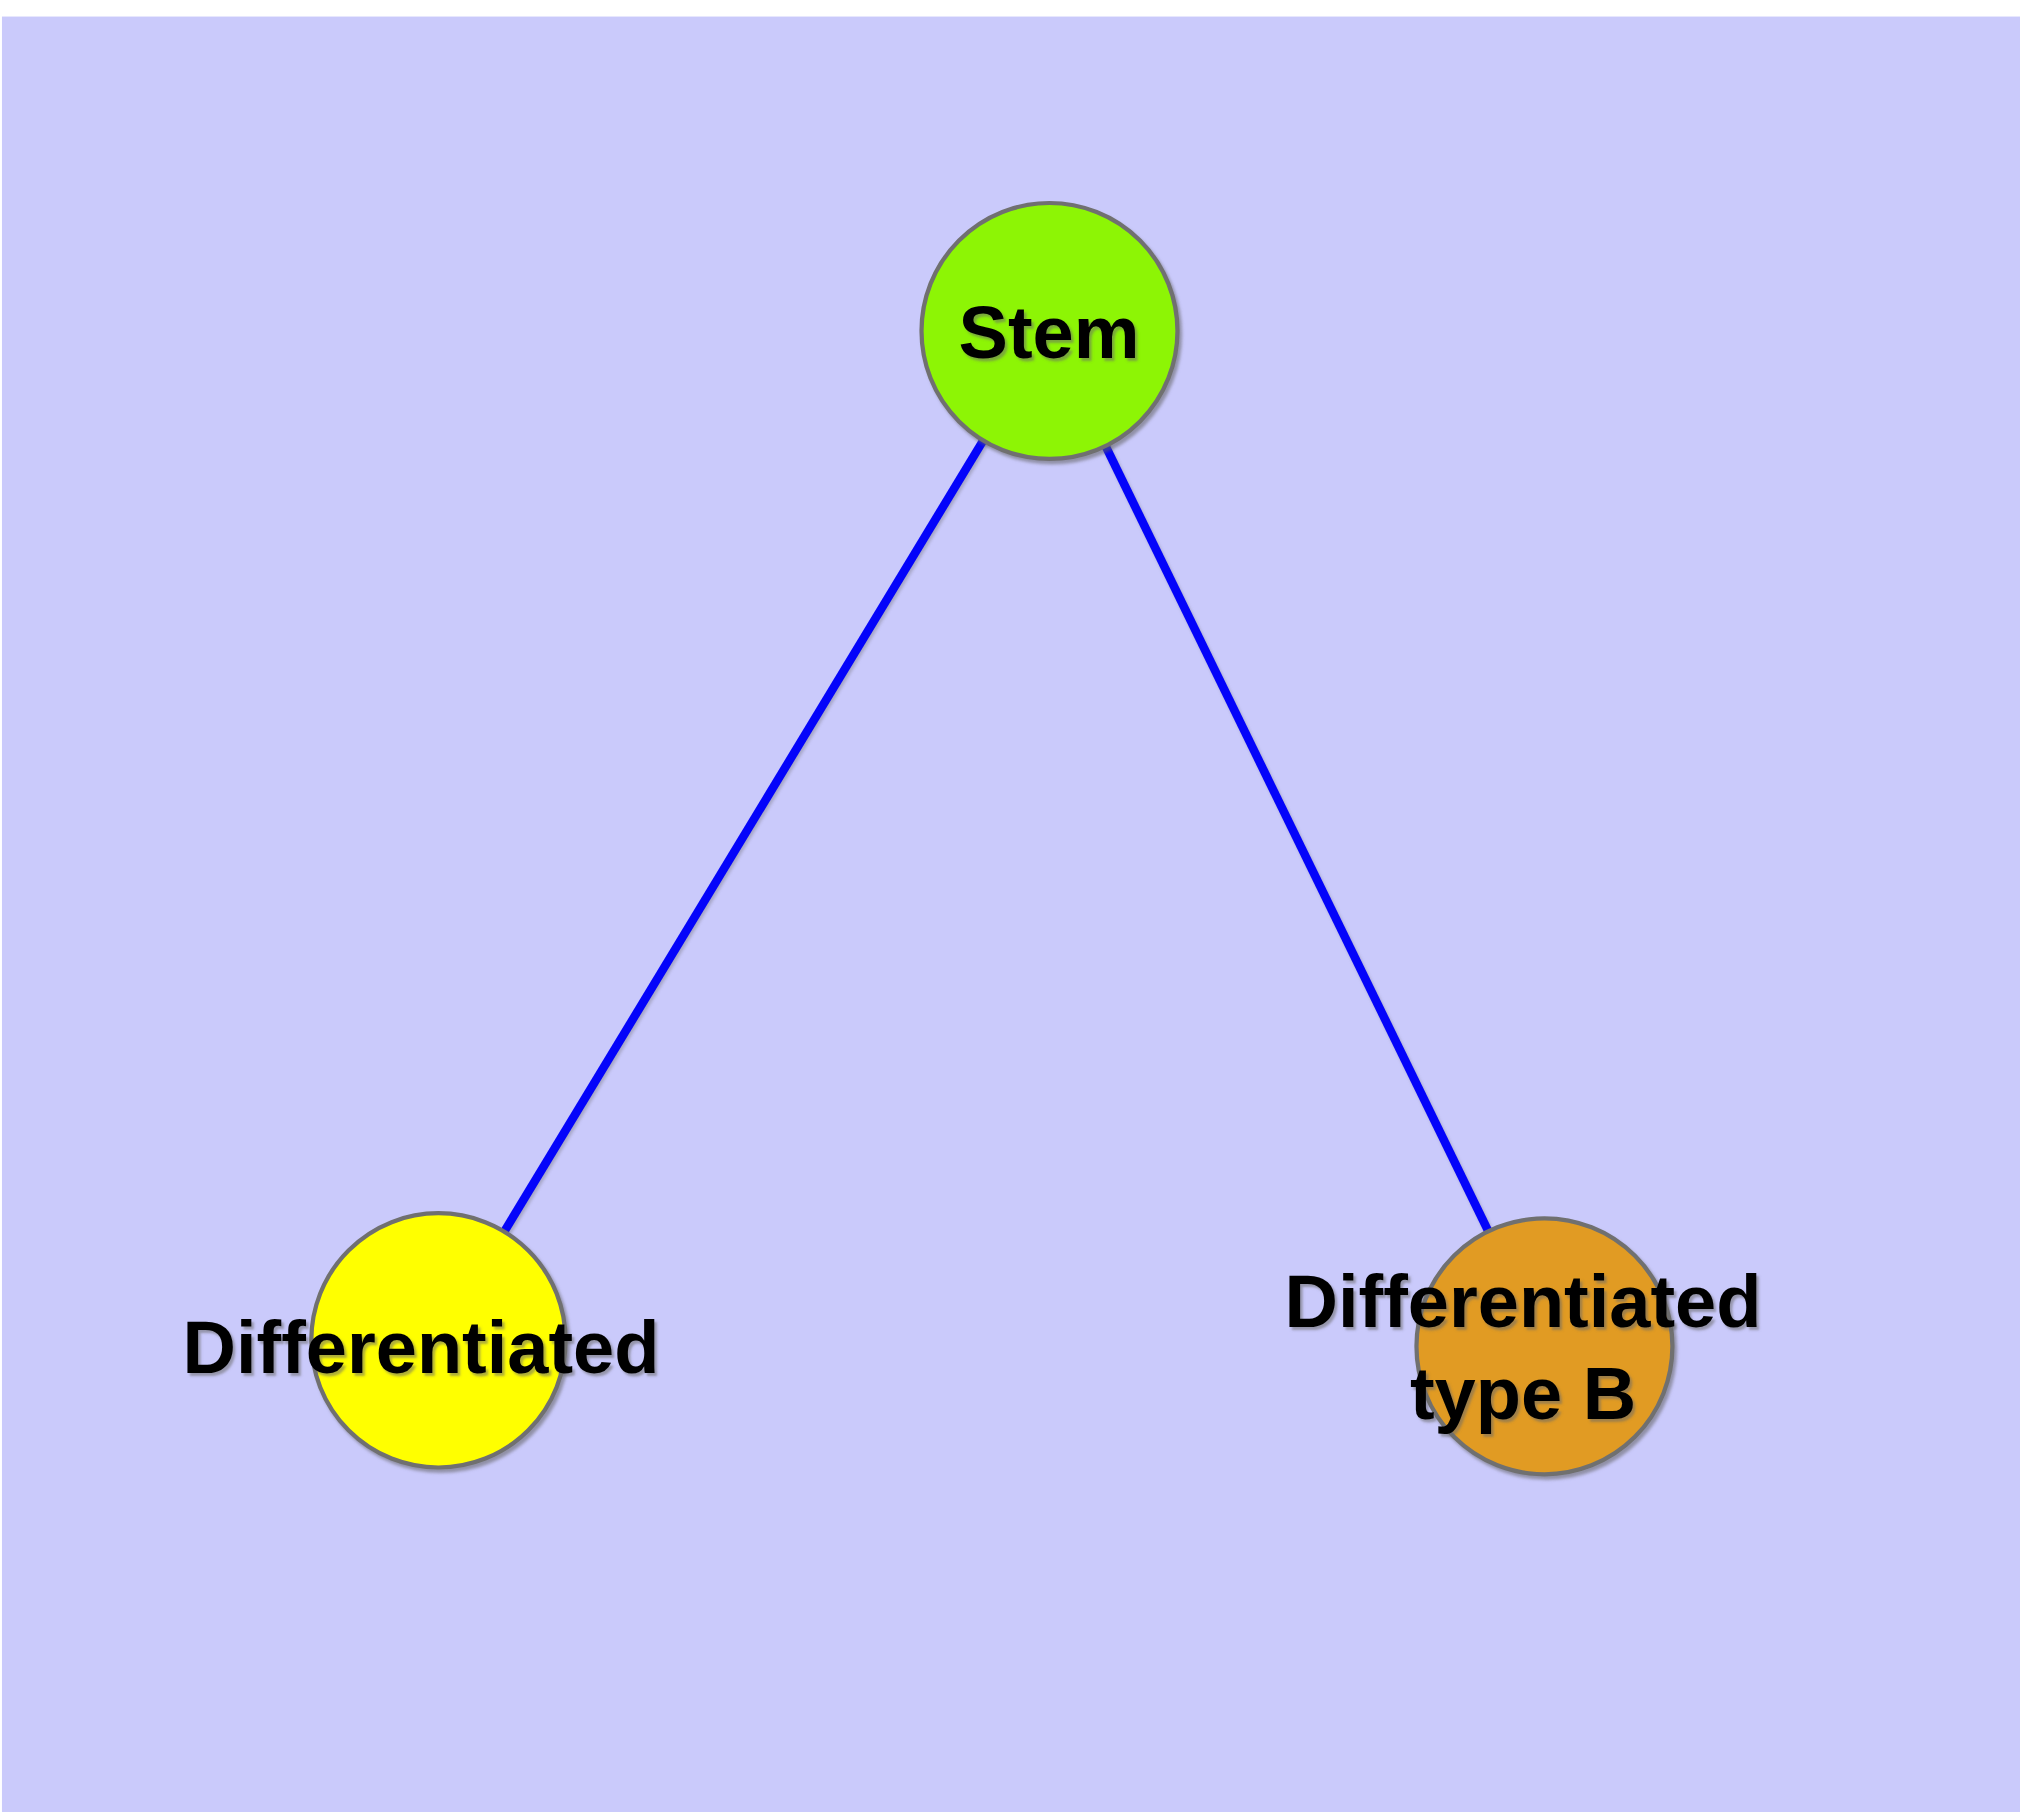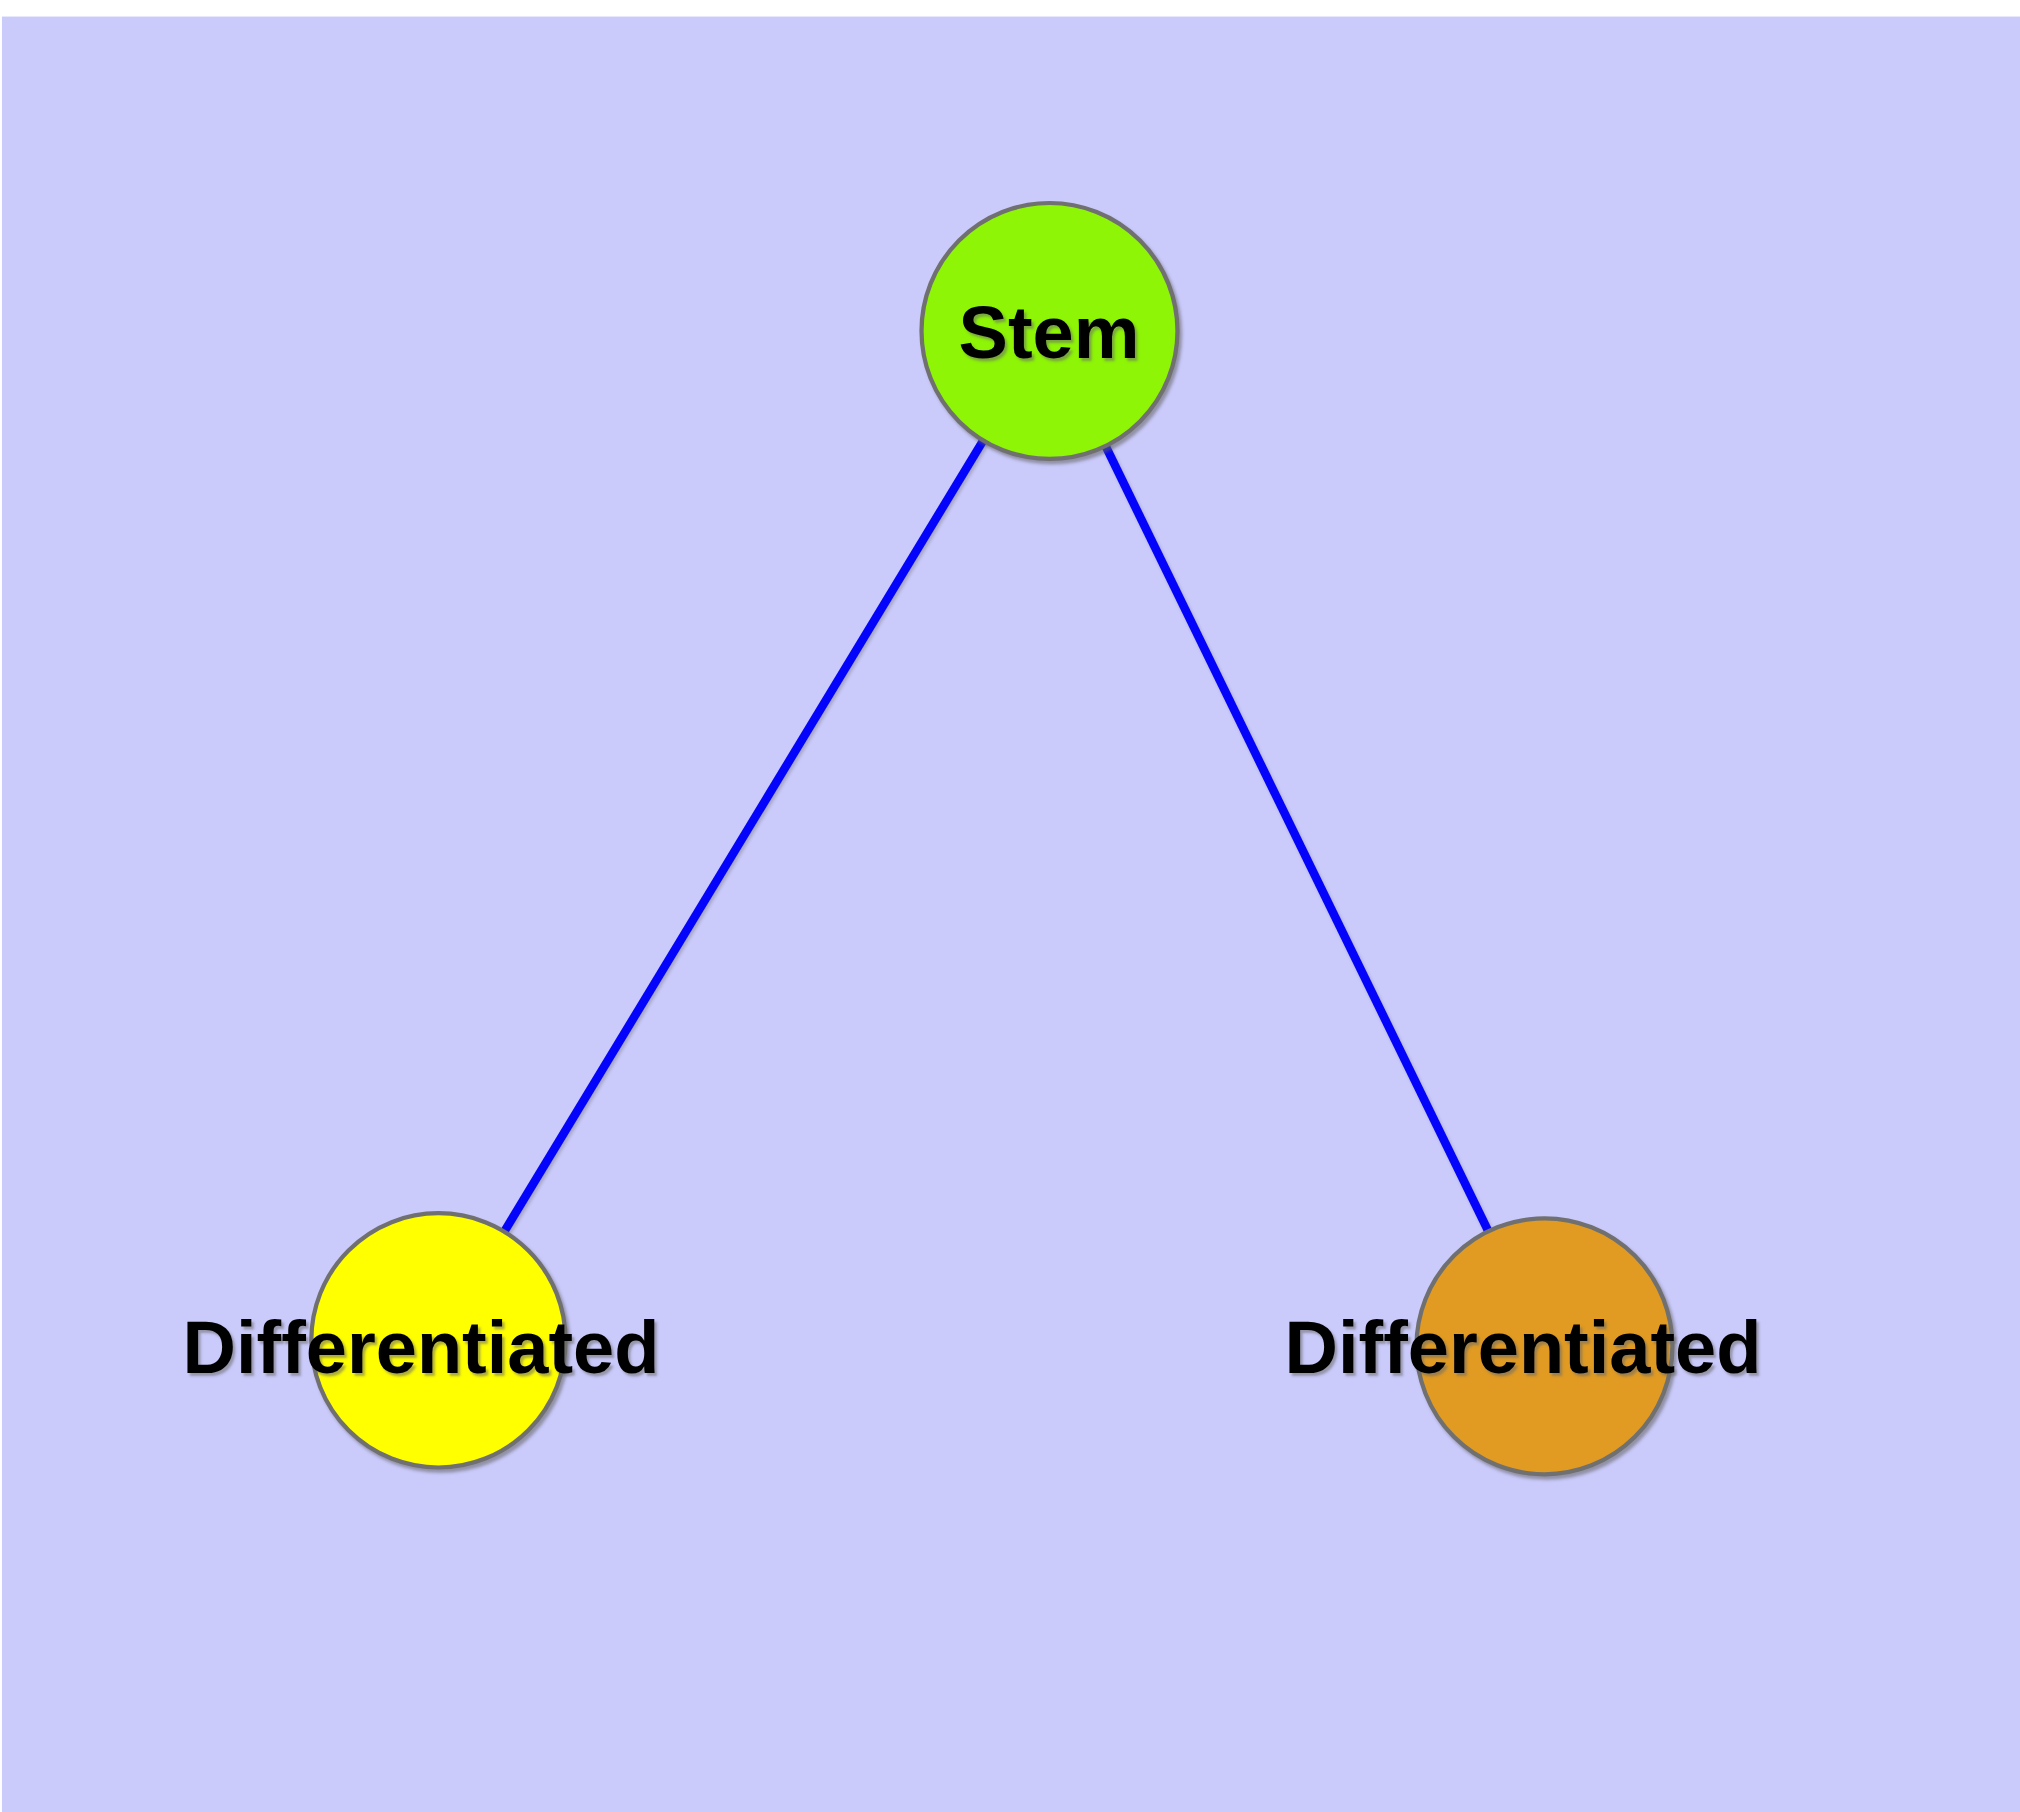--- a/index.html
+++ b/index.html
@@ -72,16 +72,17 @@
   <div class="node-label" style="left:1049px; top:319px;">
     <span class="line">Stem</span>
   </div>
 
   <div class="node-label" style="left:421px; top:1334px;">
     <span class="line">Differentiated</span>
   </div>
 
   <div class="node-label" style="left:1523px; top:1334px;">
     <span class="line">Differentiated</span>
+    <span class="line">type B</span>
   </div>
 
 </div>
 
 
 </body></html>

